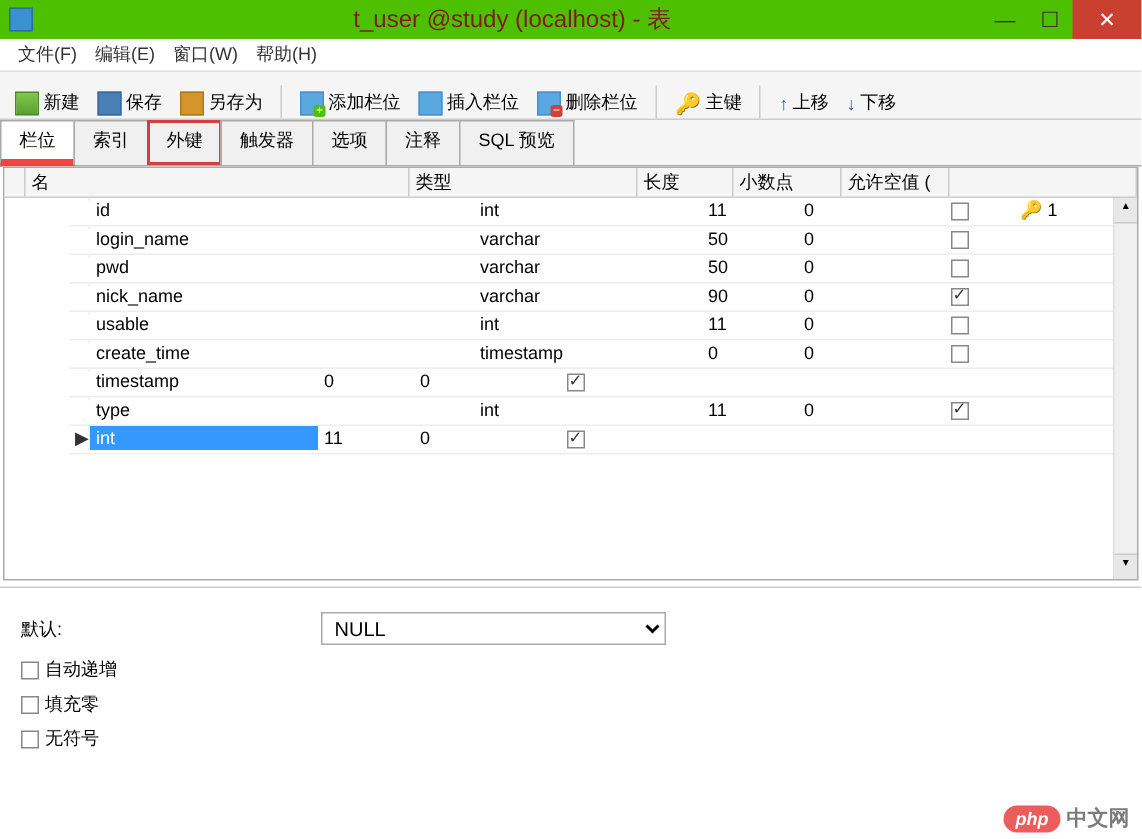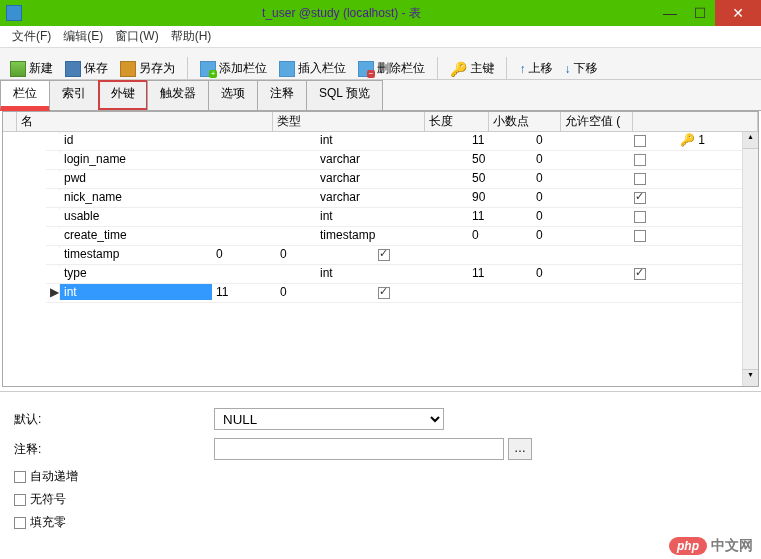--- a/index.html
+++ b/index.html
@@ -1,20 +1,20 @@
 <!DOCTYPE html>
 <html><head>
   <meta charset="utf-8">
   <style>
     * { box-sizing: border-box; margin: 0; padding: 0; }
     body { font-family: "Microsoft YaHei", Tahoma, sans-serif; font-size: 12px; background: #fff; width: 761px; height: 559px; overflow: hidden; position: relative; }
     
     .titlebar { background: #4dc000; height: 26px; display: flex; align-items: center; color: #fff; position: relative; }
     .titlebar-icon { width: 16px; height: 16px; margin: 0 6px; background: #3a90d0; border: 1px solid #2570a0; display: inline-block; }
-    .titlebar-title { flex: 1; text-align: center; font-size: 12px; color: #4c1d95; }
+    .titlebar-title { flex: 1; text-align: center; font-size: 16px; color: #7f1d1d; }
     .window-controls { display: flex; height: 100%; }
     .window-btn { width: 30px; height: 26px; display: flex; align-items: center; justify-content: center; font-size: 14px; cursor: pointer; }
     .window-btn.close { background: #c94030; color: #fff; width: 46px; }
     .window-btn.min, .window-btn.max { color: #333; }
     
     .menubar { background: #fff; border-bottom: 1px solid #ddd; height: 22px; display: flex; align-items: flex-end; padding: 0 6px; }
     .menu-item { padding: 2px 6px; cursor: pointer; color: #333; }
     
     .toolbar { background: #f5f5f5; height: 32px; display: flex; align-items: flex-end; padding: 0 6px; border-bottom: 1px solid #ccc; gap: 4px; }
     .tool-btn { display: flex; align-items: center; gap: 3px; padding: 2px 4px; cursor: pointer; }
@@ -234,35 +234,30 @@
       </div>
     </div>
   <div class="scrollbar-v"></div>
 </div>
 
 <div class="props">
   <div class="prop-row">
     <span class="prop-label">默认:</span>
     <select class="prop-select"><option>NULL</option></select>
   </div>
-  <div class="prop-row">
-    <span class="prop-label">注释:</span>
-    <input class="prop-input" value="" style="">
-    <div class="prop-btn">…</div>
-  </div>
   <div class="prop-check">
       <span class="chk"></span>
       <span>自动递增</span>
     </div>
   <div class="prop-check">
       <span class="chk"></span>
-      <span>无符号</span>
+      <span>填充零</span>
     </div>
   <div class="prop-check">
       <span class="chk"></span>
-      <span>填充零</span>
+      <span>无符号</span>
     </div>
 </div>
 
 <div class="watermark">
   <span class="wm-badge">php</span>
   <span class="wm-text">中文网</span>
 </div>
 
 </body></html>

